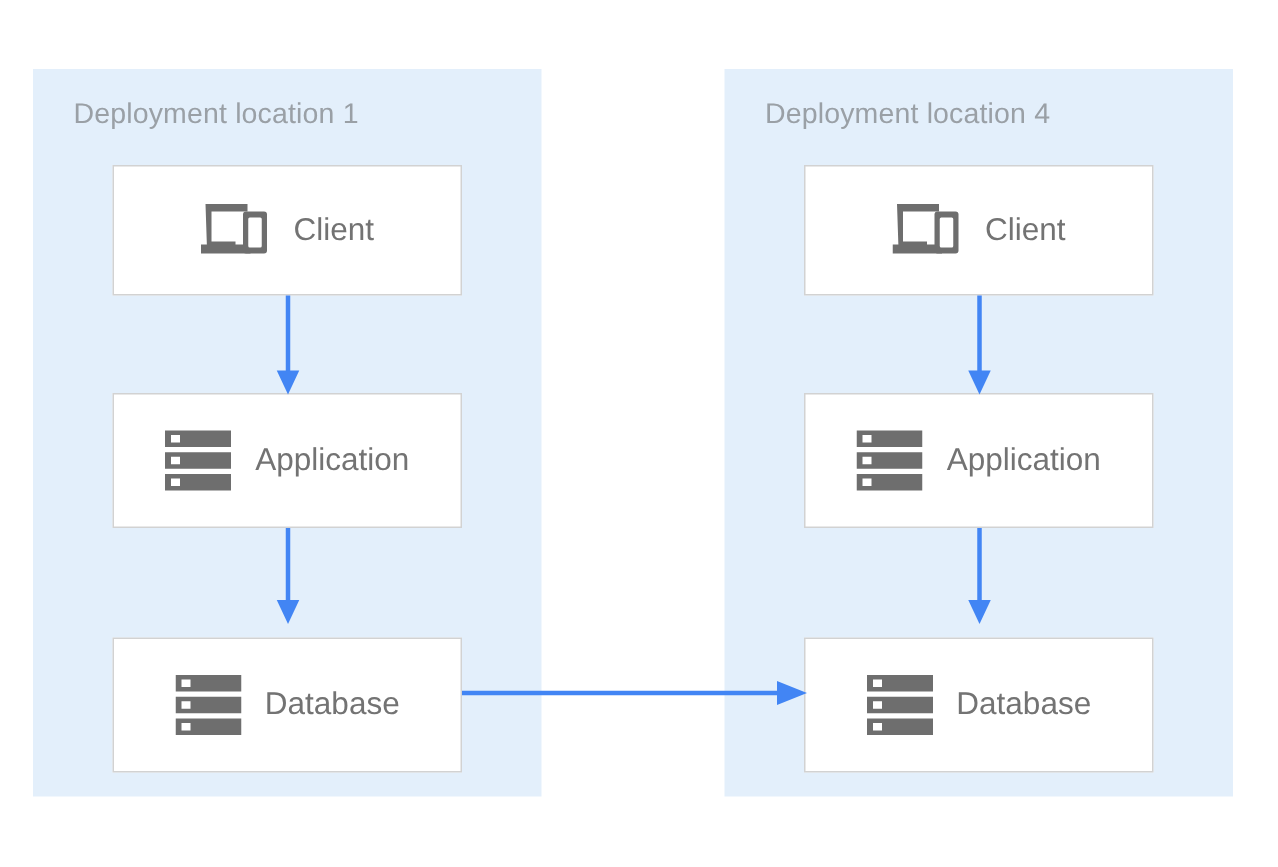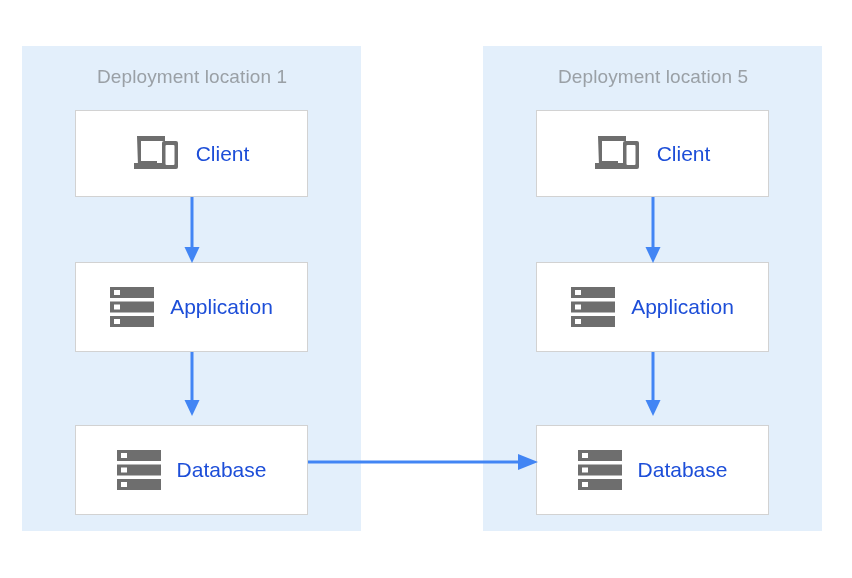--- a/index.html
+++ b/index.html
@@ -30,21 +30,20 @@
 
   .panel-label {
     position: absolute;
     left: 27px;
     top: 19px;
     font-size: 19px;
     line-height: 24px;
     color: #9AA0A6;
     white-space: nowrap;
     letter-spacing: 0.1px;
-    margin-left: 48px;
   }
 
   
   .node {
     position: absolute;
     background: #ffffff;
     border: 1px solid #D2D2D2;
     box-sizing: border-box;
     display: flex;
     align-items: center;
@@ -52,21 +51,21 @@
     gap: 16px;
     left: 53px;
     width: 233px;
   }
   .node.client      { top: 64px;  height: 87px; }
   .node.application { top: 216px; height: 90px; text-align: right; }
   .node.database    { top: 379px; height: 90px; }
 
   .node-label {
     font-size: 21px;
-    color: #1d4ed8;
+    color: #737373;
     white-space: nowrap;
   }
 
   
   .icon {
     flex: 0 0 auto;
     display: block;
   }
   .icon svg { display: block; }
 
@@ -137,21 +136,21 @@
 
     <div class="arrow app-to-db">
       <svg width="20" height="64" viewBox="0 0 20 64" aria-hidden="true">
         <line x1="10" y1="0" x2="10" y2="50" stroke="#4285F4" stroke-width="3"></line>
         <path d="M2.5 48 L17.5 48 L10 64 Z" fill="#4285F4"></path>
       </svg>
     </div>
   </div>
 
   <div class="panel right">
-    <div class="panel-label">Deployment location 5</div>
+    <div class="panel-label">Deployment location 4</div>
 
     <div class="node client">
       <span class="icon">
         <svg width="46" height="40" viewBox="0 0 46 40" aria-hidden="true">
           <path fill="#6E6E6E" d="M3 2 h28 v5 h-24 v20 h16 v5 h-19 z"></path>
           <rect x="0" y="29" width="33" height="6" fill="#6E6E6E"></rect>
           <rect x="28" y="7" width="16" height="28" rx="2" fill="#6E6E6E"></rect>
           <rect x="31.5" y="11" width="9" height="20" rx="1" fill="#ffffff"></rect>
         </svg>
       </span>

